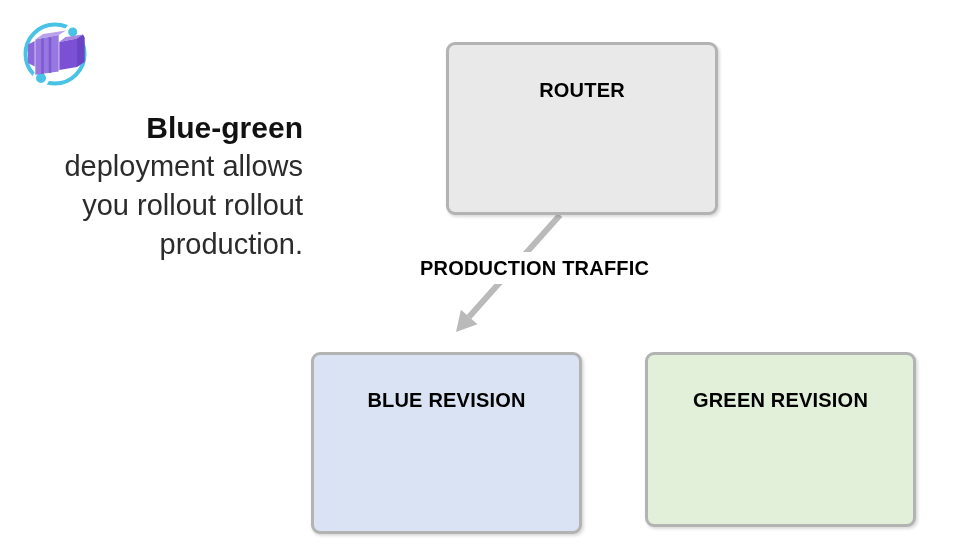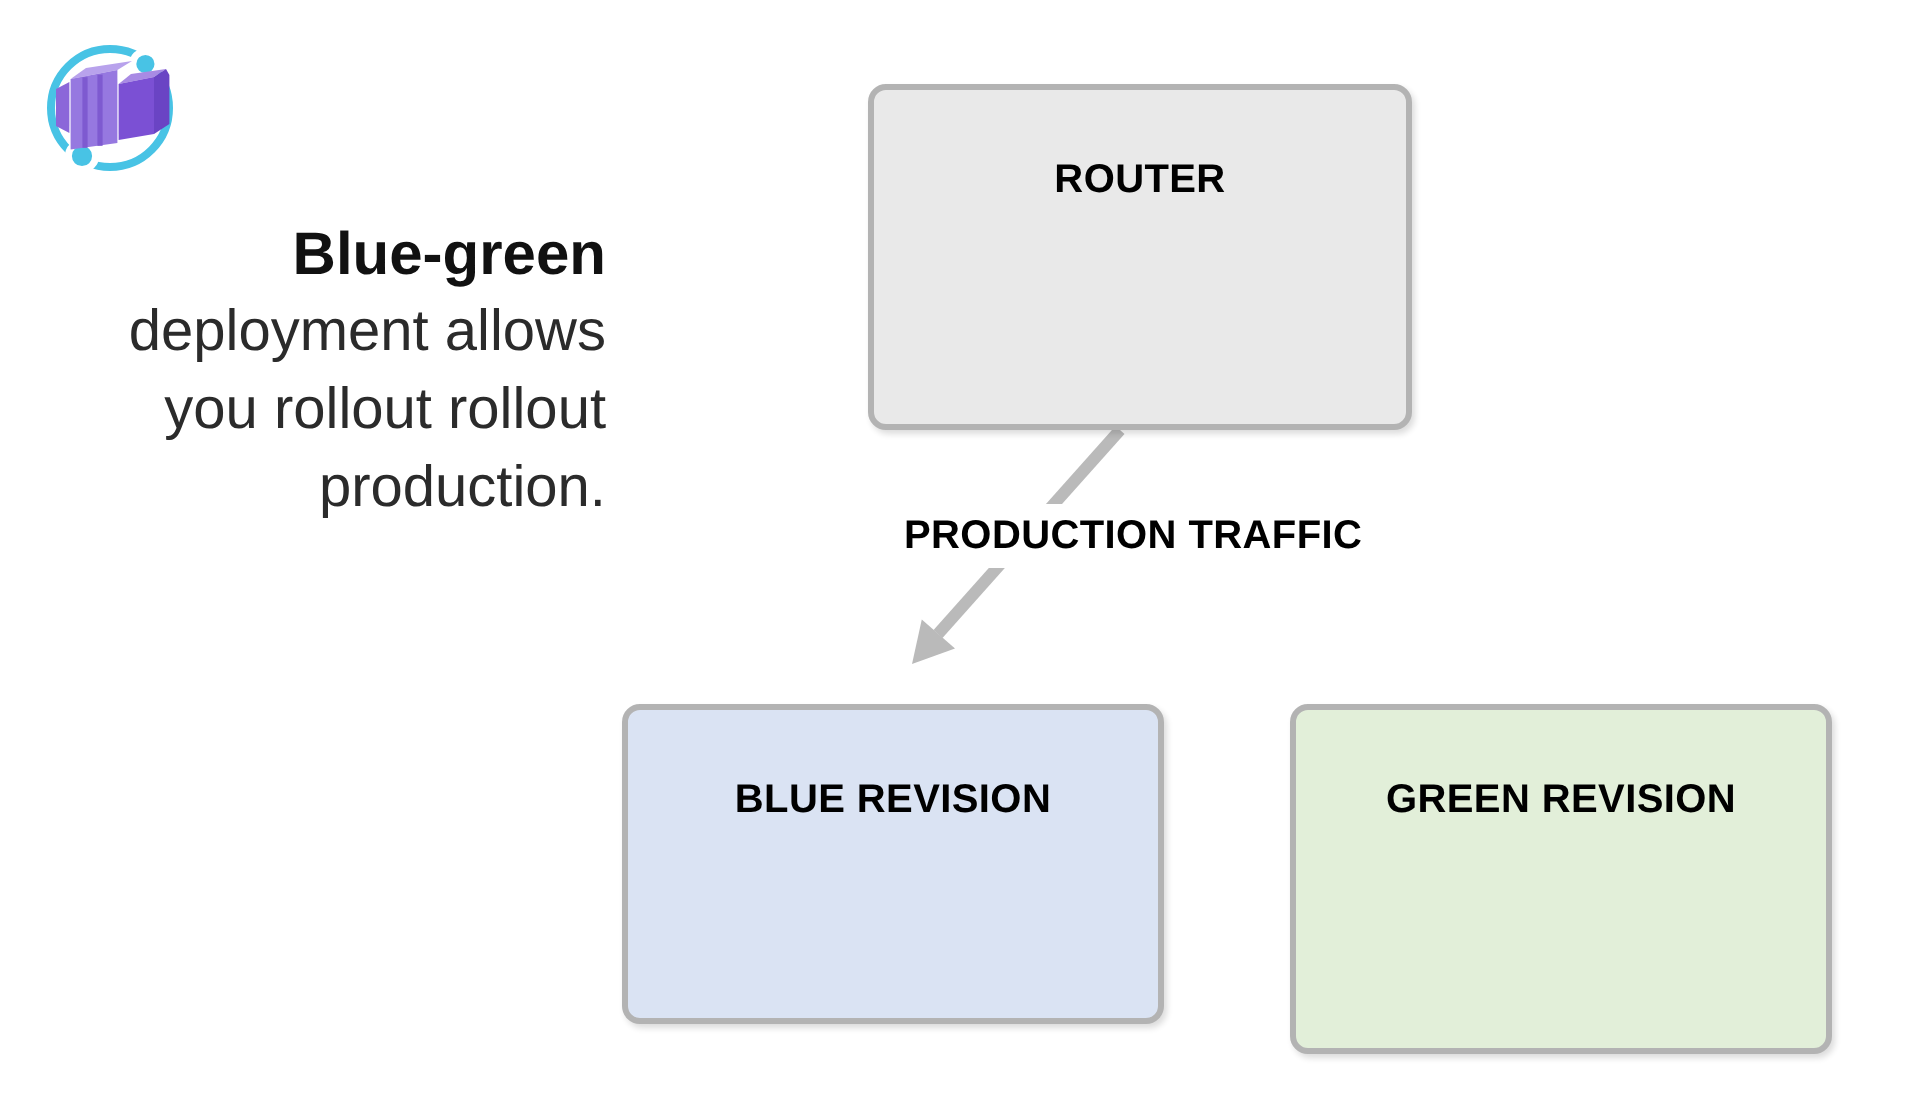--- a/index.html
+++ b/index.html
@@ -56,22 +56,22 @@
   }
   .shape-label {
     margin-top: 32px;
     font-size: 20px;
     font-weight: 700;
     line-height: 26px;
     color: #000000;
     letter-spacing: 0.2px;
     white-space: nowrap;
   }
-  .router-box  { left: 434px; top: 42px;  width: 272px; height: 173px; background: #e9e9e9; }
-  .blue-box    { left: 311px; top: 352px; width: 271px; height: 160px; background: #dae3f3; }
+  .router-box  { left: 446px; top: 42px;  width: 272px; height: 173px; background: #e9e9e9; }
+  .blue-box    { left: 311px; top: 352px; width: 271px; height: 182px; background: #dae3f3; }
   .green-box   { left: 645px; top: 352px; width: 271px; height: 175px; background: #e2efd9; justify-content: center; }
 
   
   .arrow-layer {
     position: absolute;
     left: 0; top: 0;
     width: 955px; height: 550px;
     pointer-events: none;
   }
 
@@ -81,21 +81,20 @@
     left: 413px;
     top: 252px;
     background: #ffffff;
     padding: 3px 7px;
     font-size: 20px;
     font-weight: 700;
     line-height: 26px;
     color: #000000;
     letter-spacing: 0.2px;
     white-space: nowrap;
-    margin-left: 32px;
   }
 </style>
 </head>
 <body>
 
 <div class="canvas">
 
   <svg class="logo" viewBox="0 0 82 82" aria-hidden="true">
 
     <circle cx="41" cy="44" r="29.5" fill="none" stroke="#48c3e5" stroke-width="4"></circle>

